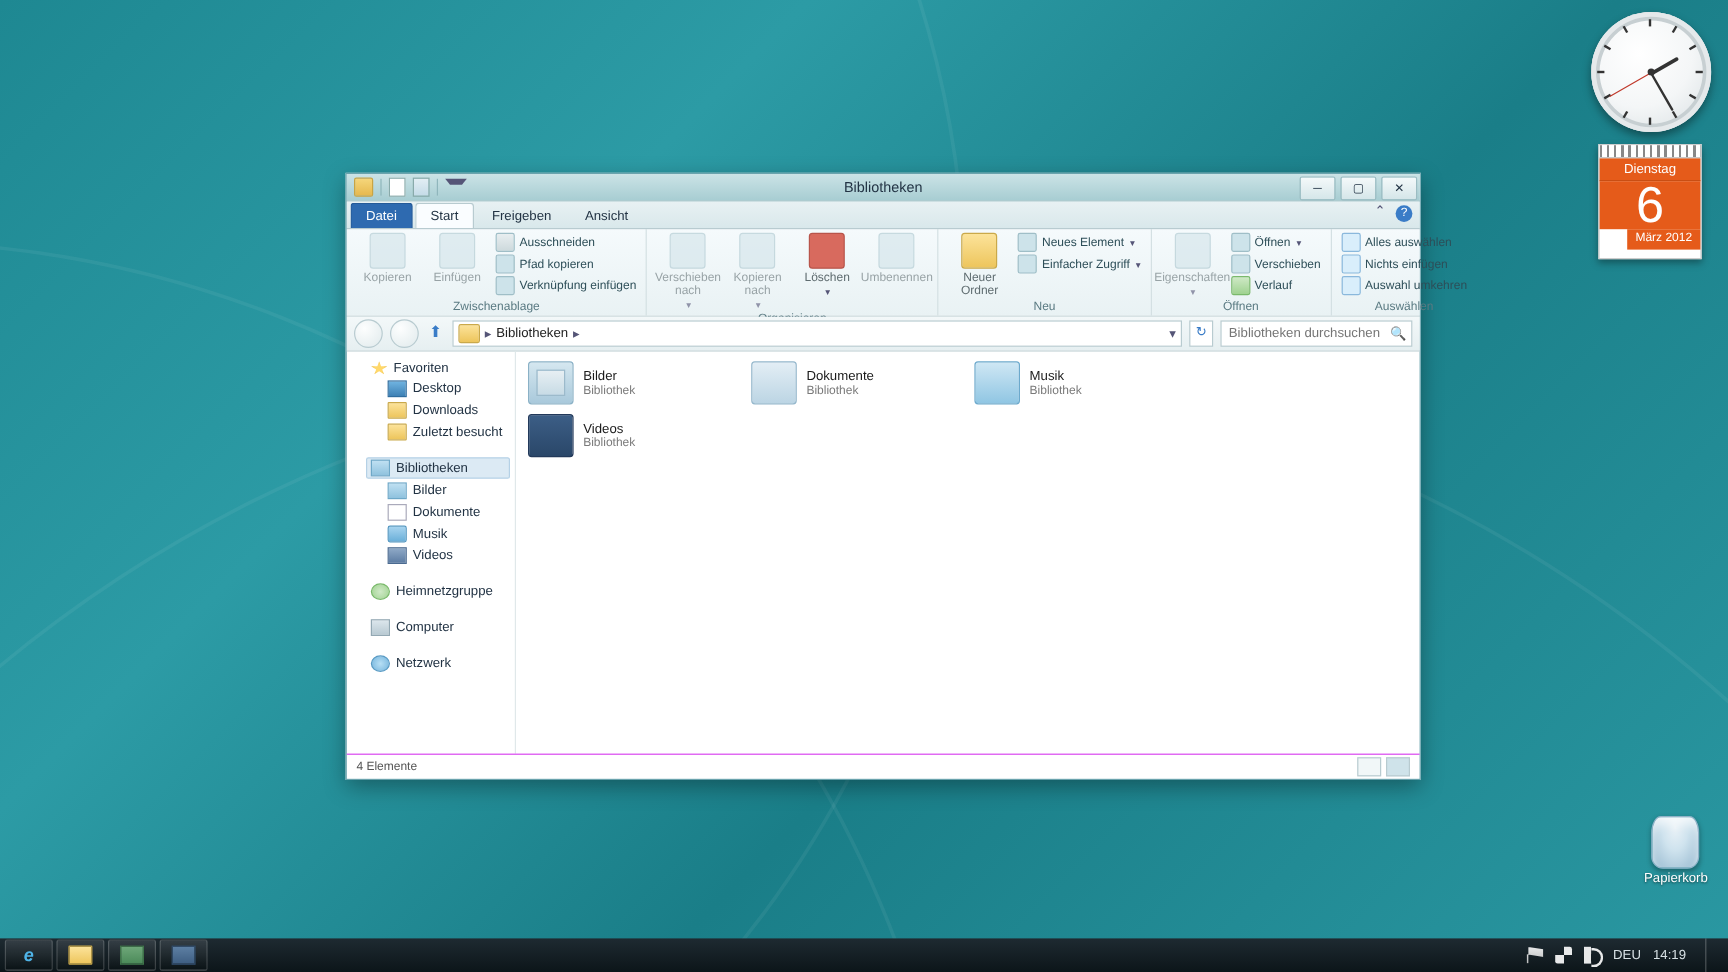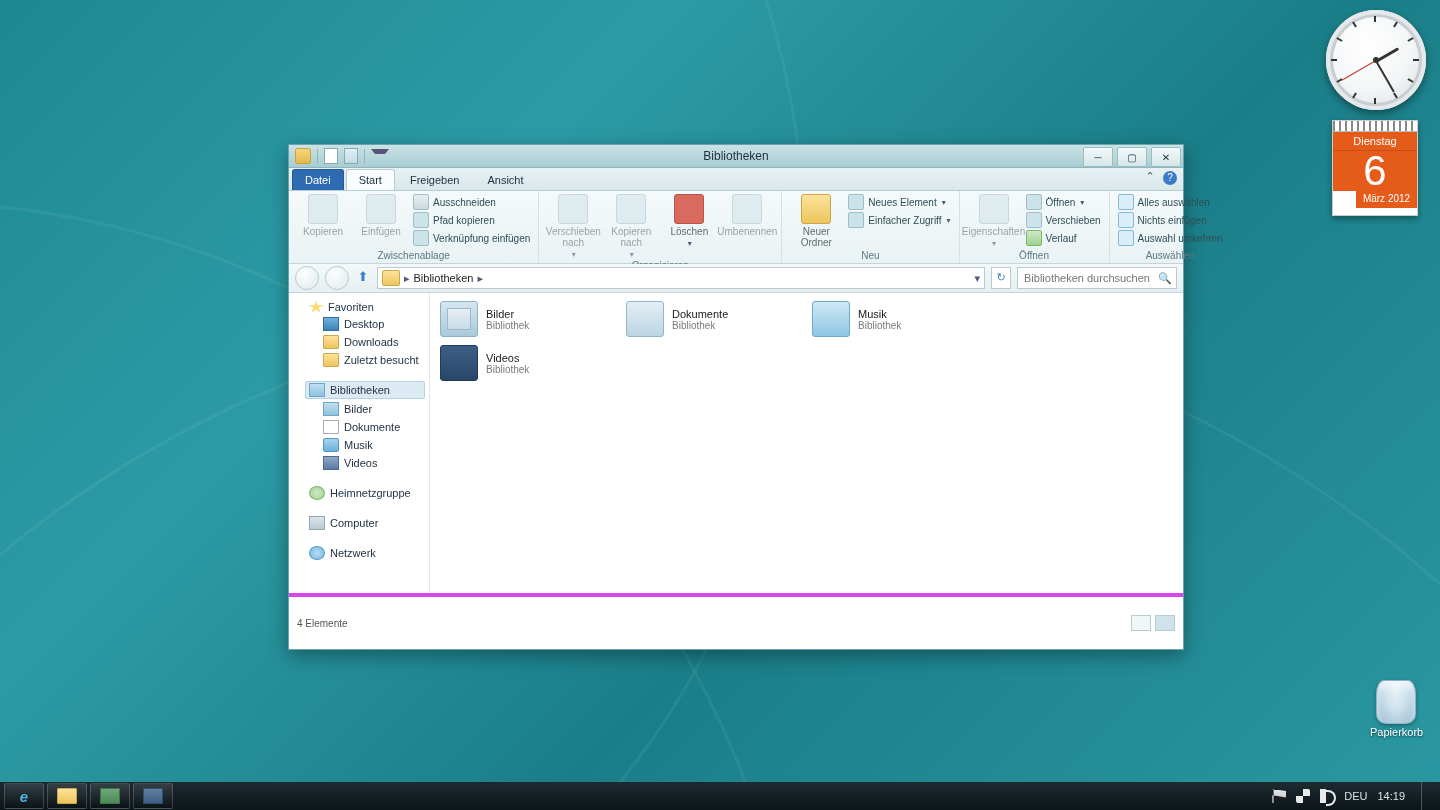--- a/index.html
+++ b/index.html
@@ -85,21 +85,21 @@
   .content{flex:1;padding:6px 10px;display:flex;flex-wrap:wrap;align-content:flex-start;}
   .item{width:186px;height:40px;display:flex;align-items:center;gap:8px;margin-bottom:4px;}
   .item .iico{width:36px;height:34px;flex:none;border-radius:3px;}
   .iico.pic{background:linear-gradient(#d5e7f0,#a9c9db);border:1px solid #8ab1c6;position:relative;}
   .iico.pic::after{content:"";position:absolute;inset:6px;background:linear-gradient(#e7eff3,#c7dbe5);border:1px solid #9cbacb;}
   .iico.doc{background:linear-gradient(#e3eef5,#bcd5e4);border:1px solid #93b6cb;}
   .iico.mus{background:linear-gradient(#cfe7f4,#90c6e3);border:1px solid #6ca9cc;}
   .iico.vid{background:linear-gradient(#3c5e86,#2a4769);border:1px solid #22395a;}
   .item .t1{font-size:11px;color:#1a1a1a;}
   .item .t2{font-size:10px;color:#7a7a7a;}
-  .status{height:20px;border-top:4px solid #d946ef;display:flex;align-items:center;padding:16px 8px;font-size:10px;color:#555;justify-content:space-between;}
+  .status{height:20px;border-top:1px solid #d946ef;display:flex;align-items:center;padding:0 8px;font-size:10px;color:#555;justify-content:space-between;}
   .status .views{display:flex;gap:4px;}
   .viewbtn{width:18px;height:14px;border:1px solid #b8cbd0;background:#f1f7f8;}
   .viewbtn.active{background:#cfe3ea;}
   
   .taskbar{position:absolute;left:0;right:0;bottom:0;height:28px;background:linear-gradient(#1e2a31,#0c1519);display:flex;align-items:center;padding:0 4px;color:#d7e0e4;}
   .tbtn{width:38px;height:24px;border:1px solid rgba(255,255,255,.18);border-radius:2px;margin-right:3px;display:flex;align-items:center;justify-content:center;background:linear-gradient(rgba(255,255,255,.1),rgba(0,0,0,.15));}
   .tbtn.ie{color:#4fb4e8;}
   .tray{margin-left:auto;display:flex;align-items:center;gap:10px;font-size:11px;padding-right:6px;}
   .tray .ti{width:14px;height:14px;opacity:.9;}
   .ti.flag{background:linear-gradient(#fff,#ccc);clip-path:polygon(0 0,100% 15%,100% 60%,0 45%,0 100%,10% 100%,10% 0);} 

